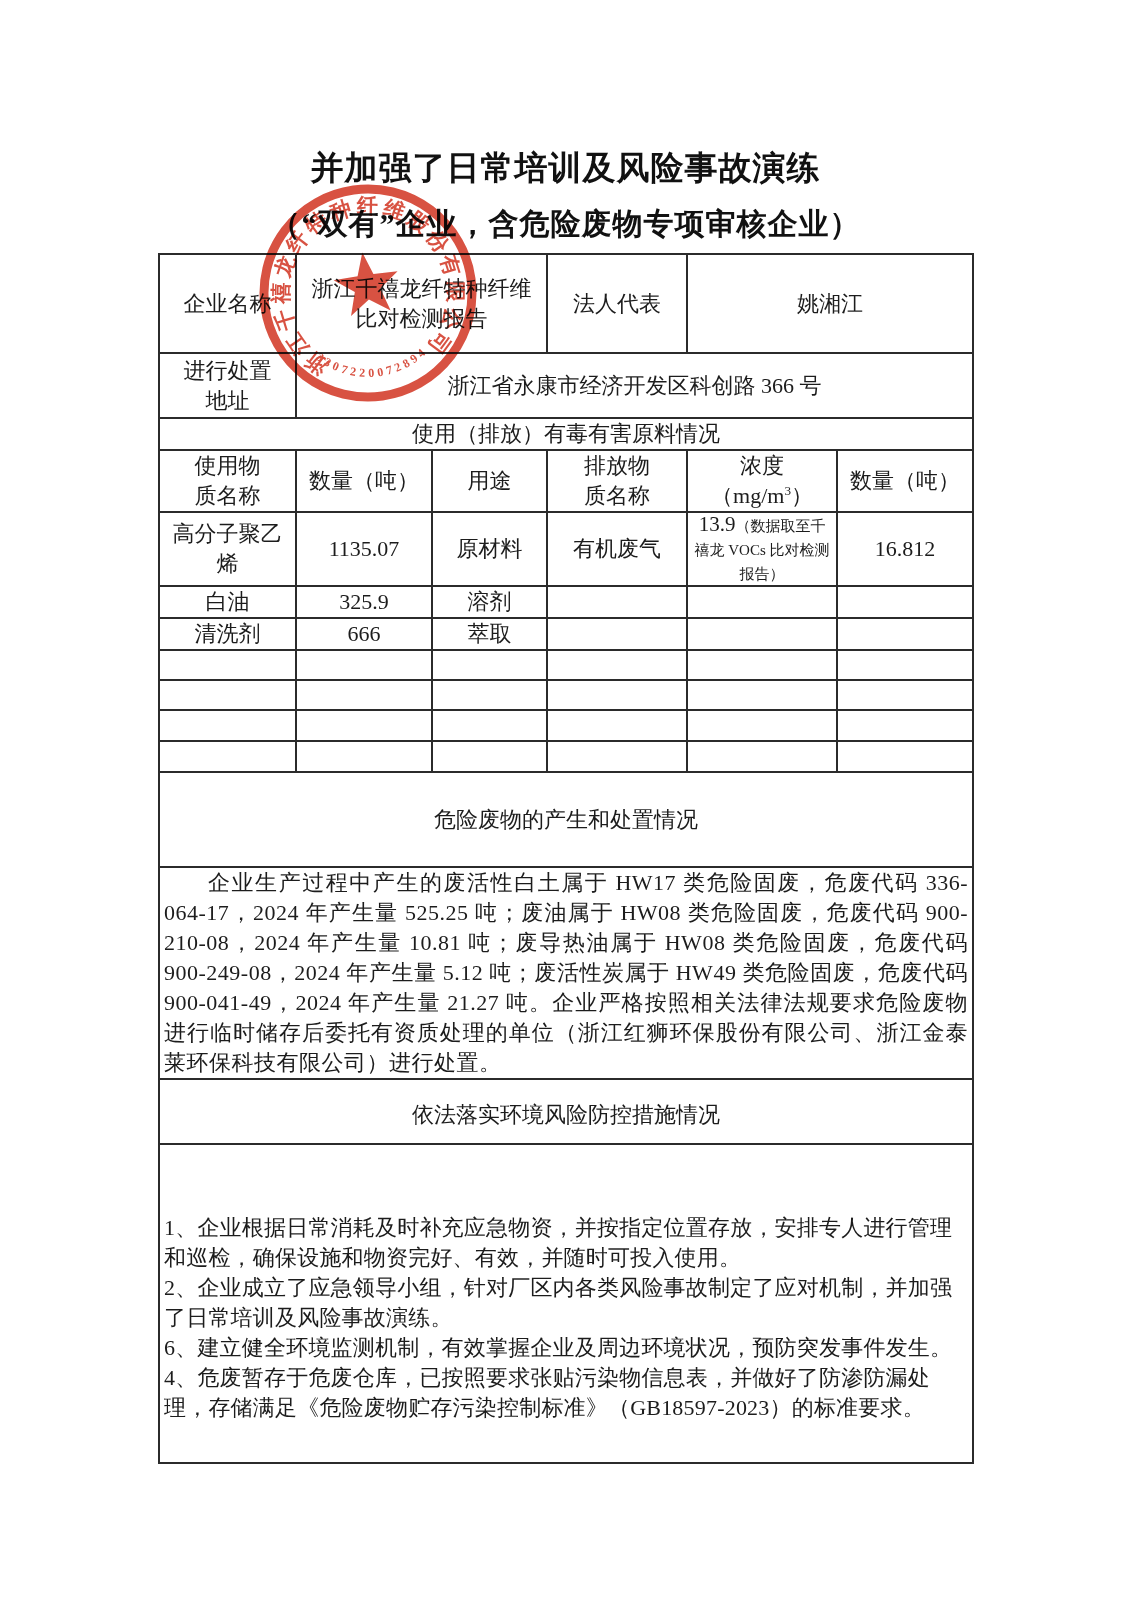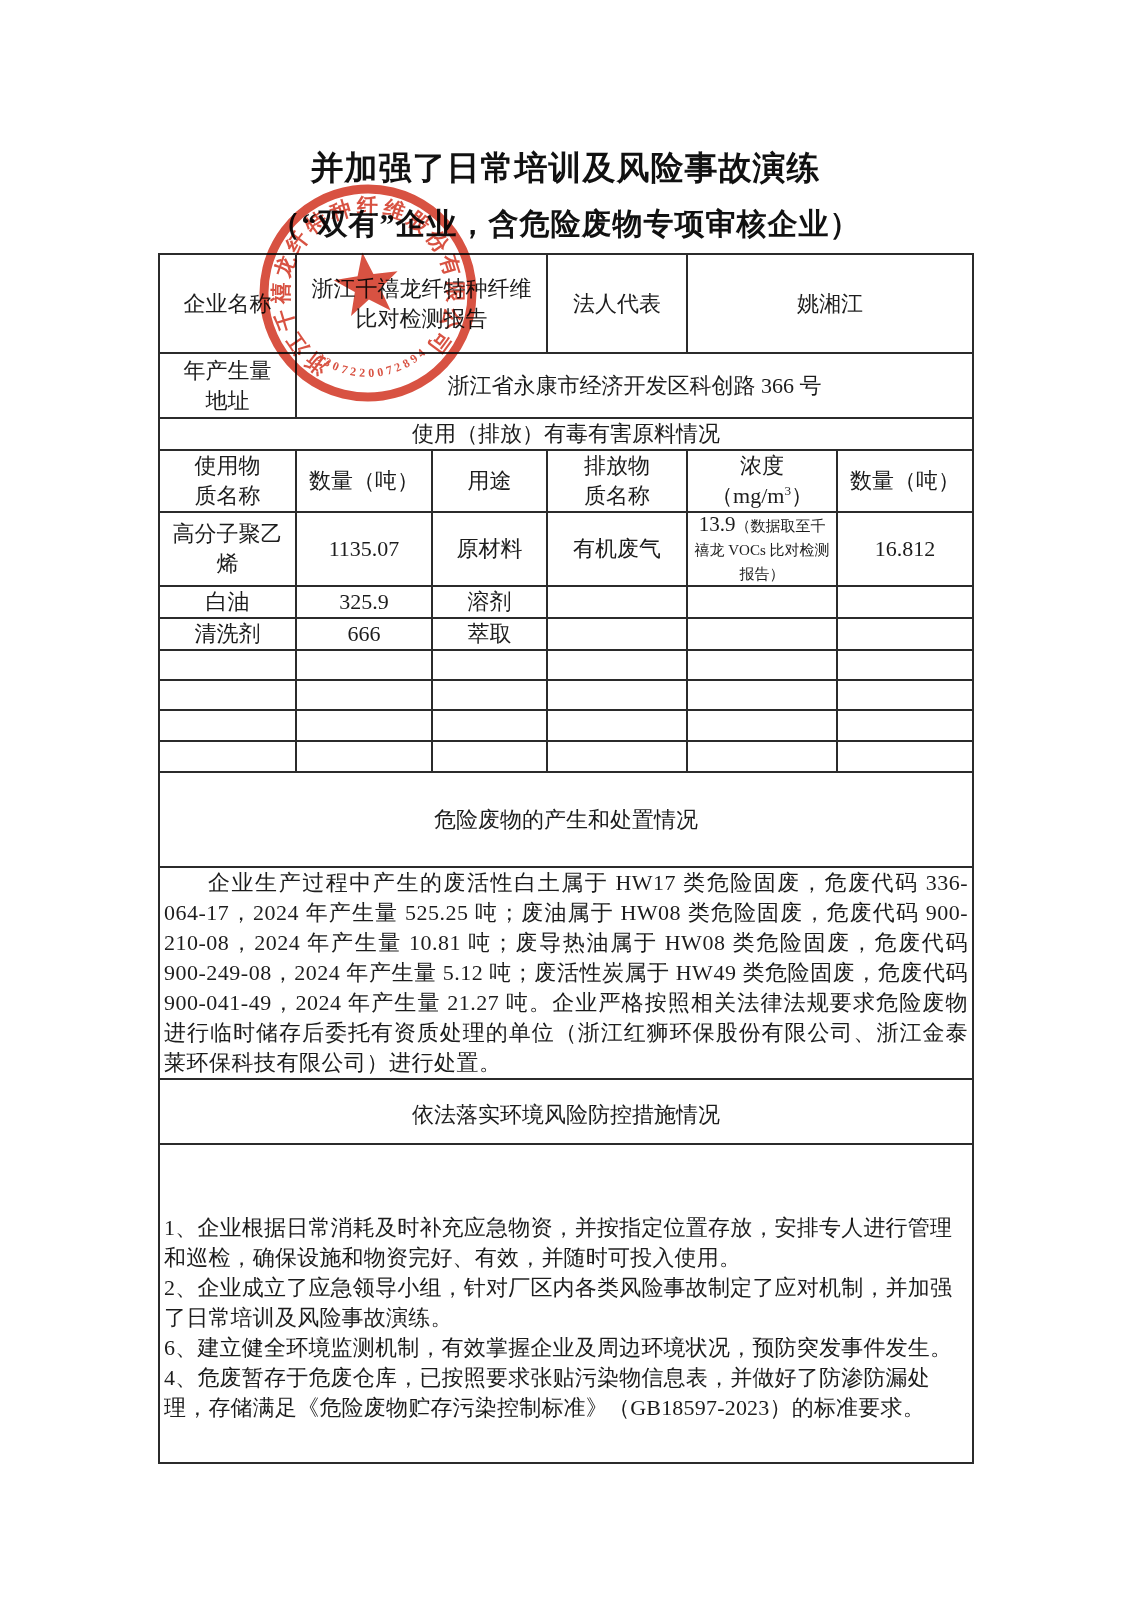--- a/index.html
+++ b/index.html
@@ -103,21 +103,21 @@
     <tbody>
         <tr class="r-name">
       <td>企业名称</td>
       <td colspan="2" class="pre">浙江千禧龙纤特种纤维
 比对检测报告</td>
       <td>法人代表</td>
       <td colspan="2">姚湘江</td>
     </tr>
 
     <tr class="r-addr">
-      <td class="pre">年产生量
+      <td class="pre">进行处置
 地址</td>
       <td colspan="5">浙江省永康市经济开发区科创路 366 号</td>
     </tr>
 
     <tr class="r-sec">
       <td colspan="6">使用（排放）有毒有害原料情况</td>
     </tr>
 
     <tr class="r-colhead">
       <th class="pre">使用物

